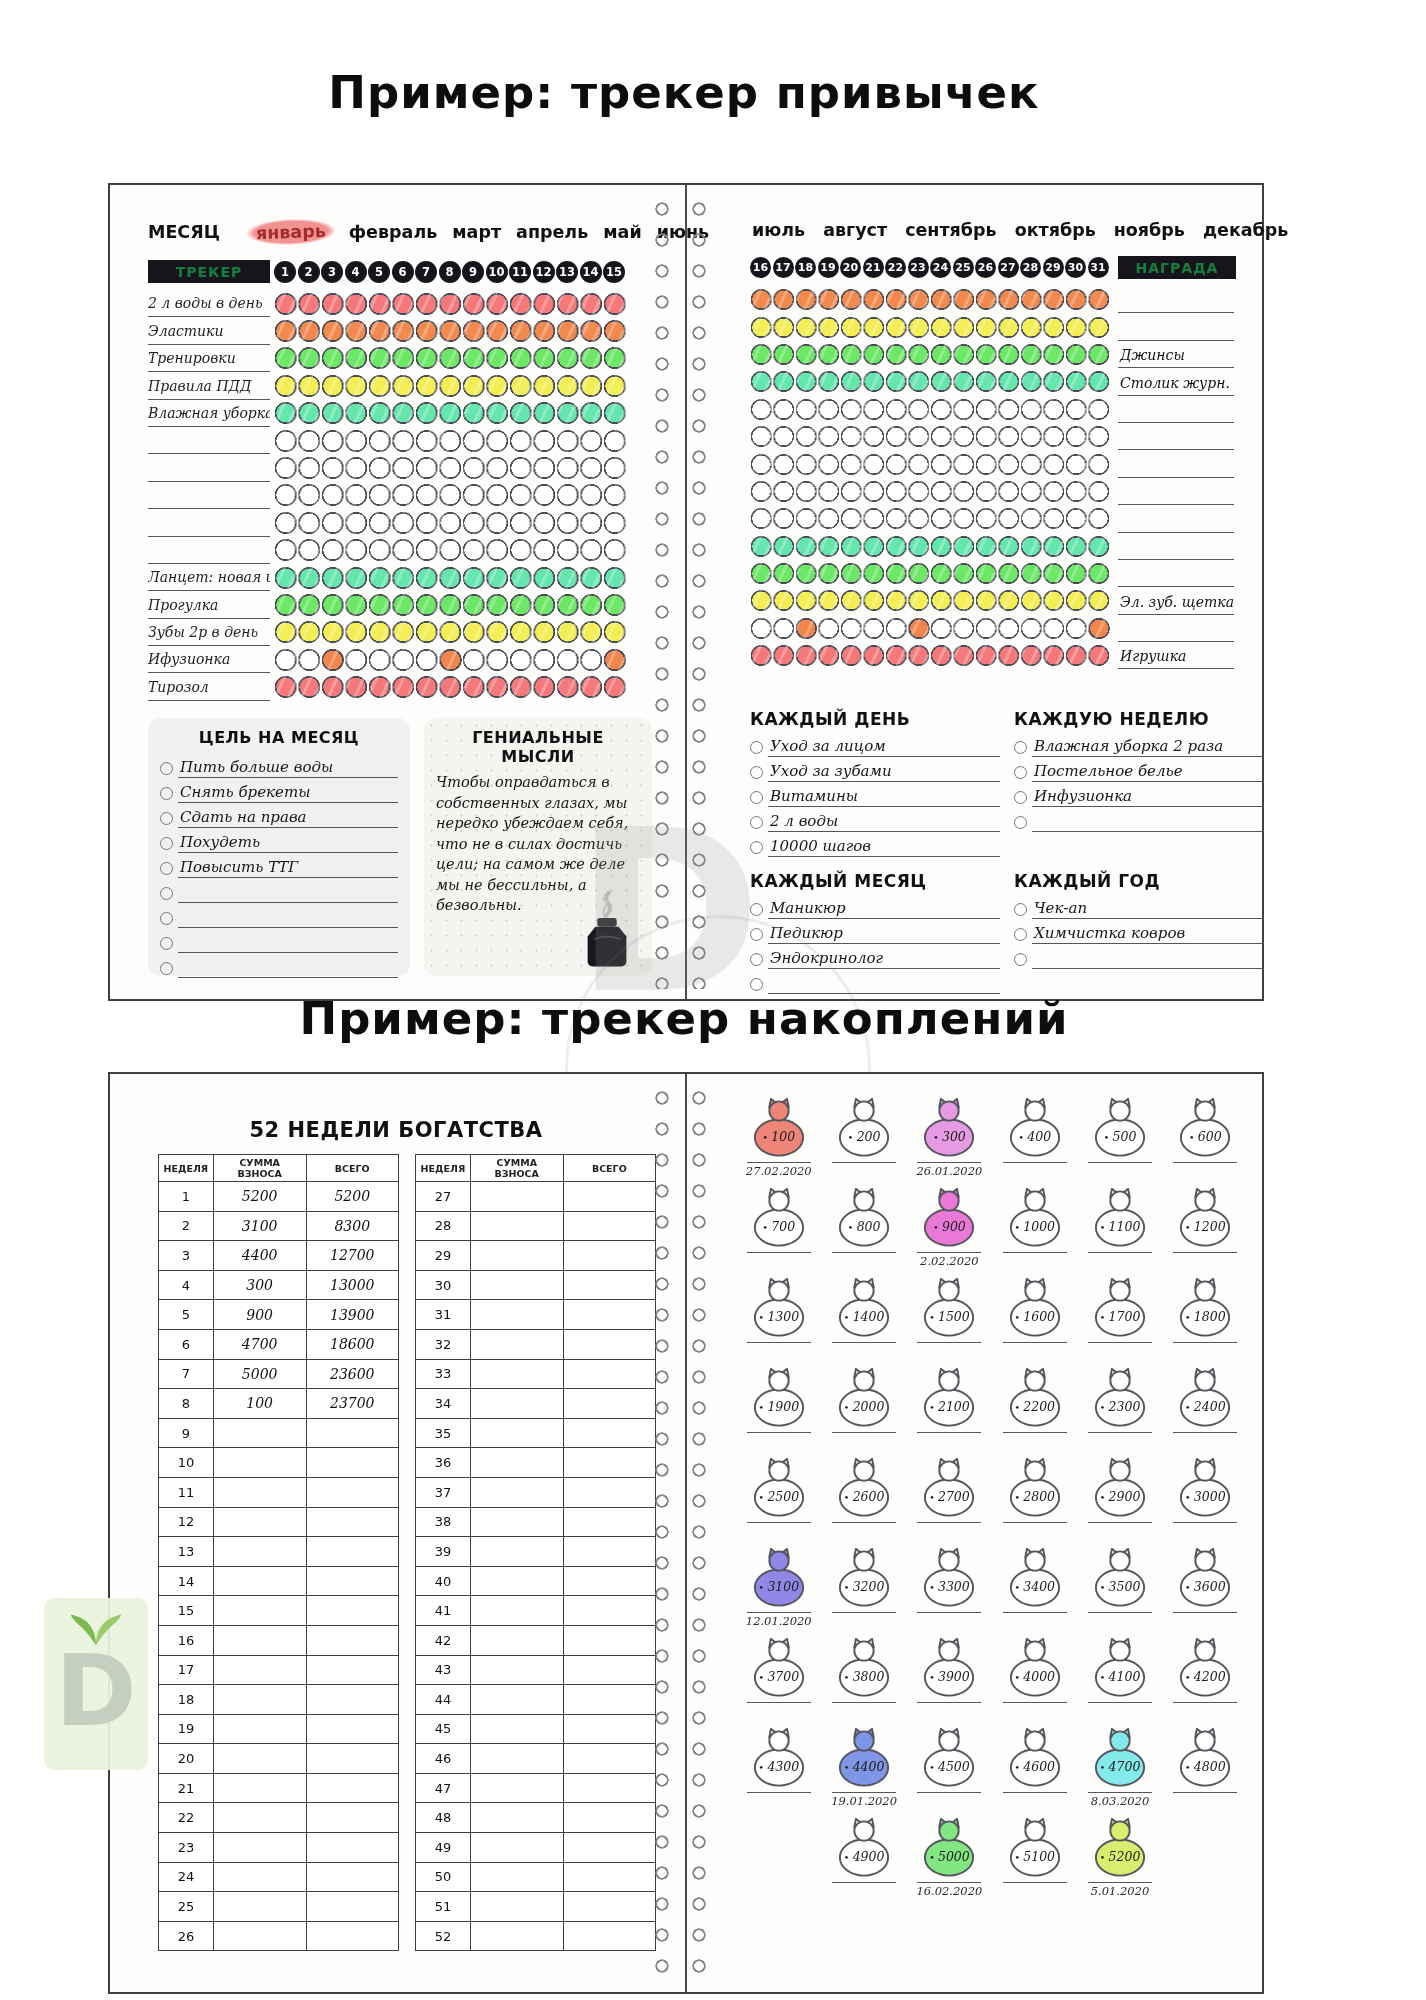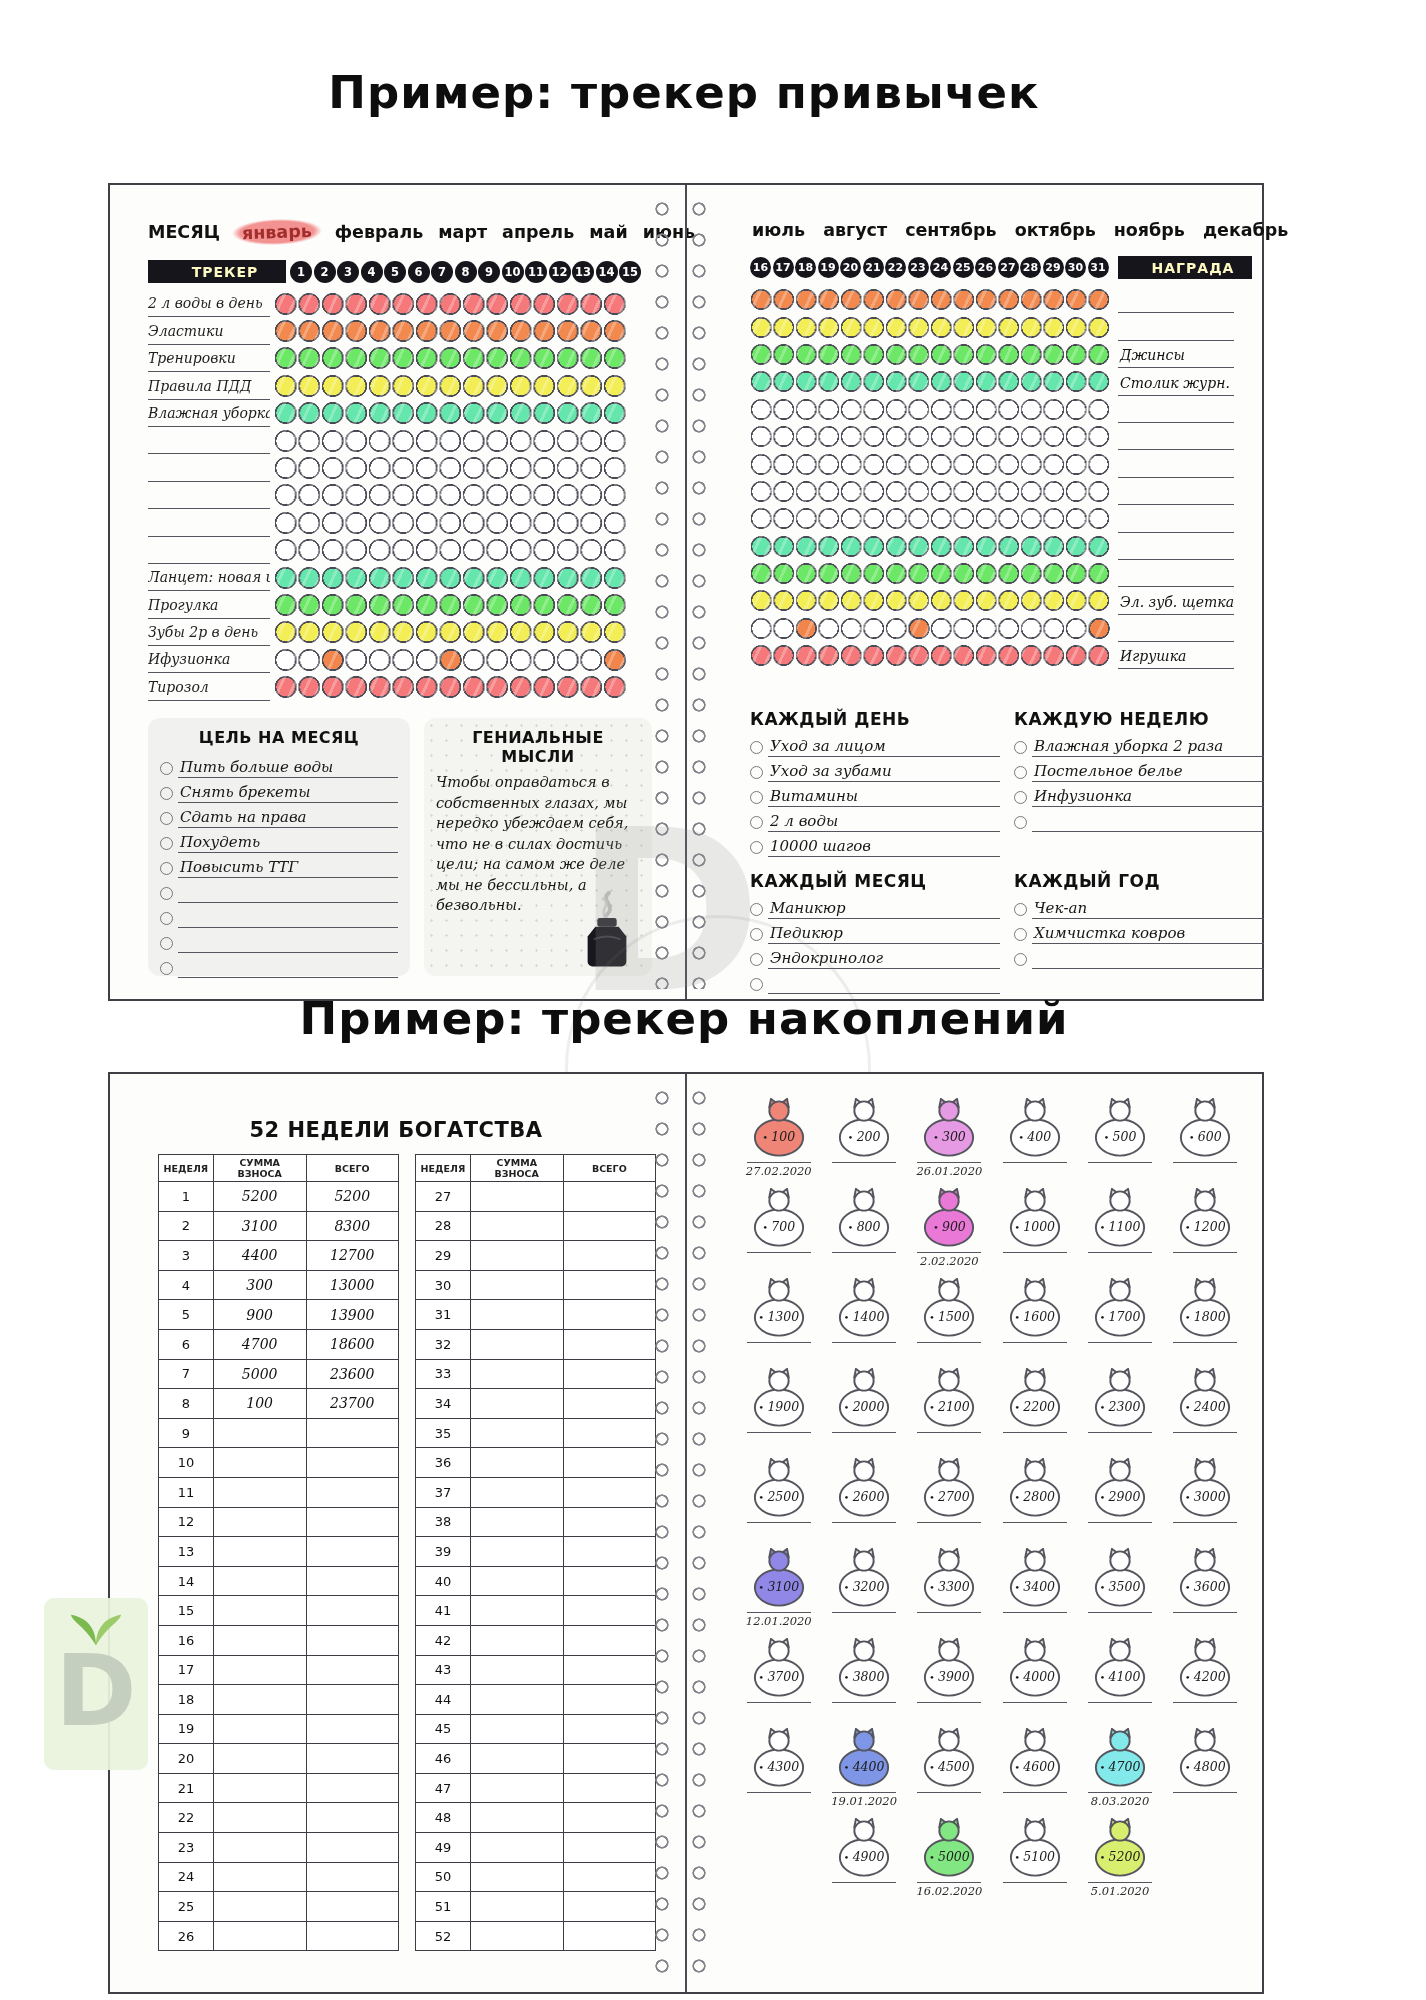--- a/index.html
+++ b/index.html
@@ -17,31 +17,31 @@
   .page{position:absolute;top:0;height:100%;}
   .pl{left:0;width:546px;}
   .pr{left:606px;width:546px;}
   .divider{position:absolute;left:575px;top:0;bottom:0;width:2px;background:#4a4a52;}
   .rings{position:absolute;top:14px;bottom:10px;width:20px;
     background-image:radial-gradient(circle at 10px 10px, rgba(0,0,0,0) 4.6px, #84848d 4.9px 6.4px, rgba(0,0,0,0) 6.8px);
     background-size:20px 31px;background-repeat:repeat-y;}
   .r1{left:542px;} .r2{left:579px;}
 
   
-  .months-row{display:flex;align-items:center;gap:12px;margin:34px 0 0 38px;
+  .months-row{display:flex;align-items:center;gap:26px;margin:34px 0 0 38px;
               font:700 17.5px "DejaVu Sans",sans-serif;}
   .months{display:flex;gap:11px;align-items:center;}
   .month{padding:1px 2px;}
   .month.hl{background:radial-gradient(closest-side,#f29392 82%,rgba(242,147,146,0) 100%);
             color:#a32d2d;padding:3px 10px;transform:rotate(-2deg);}
   .mr{margin-left:34px;gap:14px;}
   .dayhdr{display:flex;align-items:center;margin:15px 0 0 38px;}
   .dayhdr-r{margin-left:34px;}
-  .bar{background:#15151b;color:#fef9c3;display:inline-flex;align-items:center;justify-content:center;
-       height:23px;font:700 14px "DejaVu Sans",sans-serif;letter-spacing:1px;padding-left:16px;}
+  .bar{background:#15151b;color:#15803d;display:inline-flex;align-items:center;justify-content:center;
+       height:23px;font:700 14px "DejaVu Sans",sans-serif;letter-spacing:1px;}
   .tracker-bar{width:122px;}
   .reward-bar{width:118px;margin-left:8px;}
   .days{display:flex;margin-left:4px;}
   .dn{width:22px;height:22px;border-radius:50%;background:#15151b;color:#fff;
       font:700 11.5px "DejaVu Sans",sans-serif;display:inline-flex;align-items:center;
       justify-content:center;margin-right:1.5px;flex:none;}
   .dn-r{width:21px;height:21px;font-size:11px;}
   .rows{margin:7px 0 0 38px;}
   .rows-r{margin-left:34px;}
   .trow{display:flex;align-items:center;height:27.4px;}

